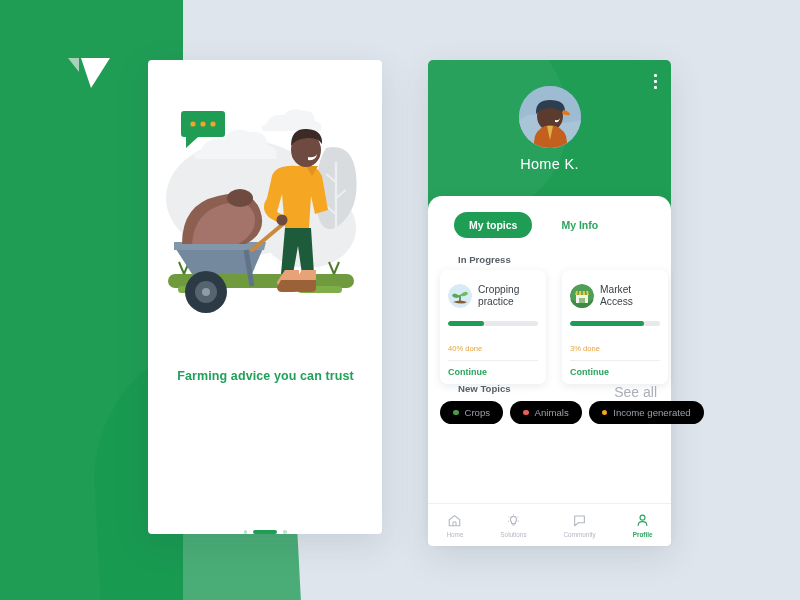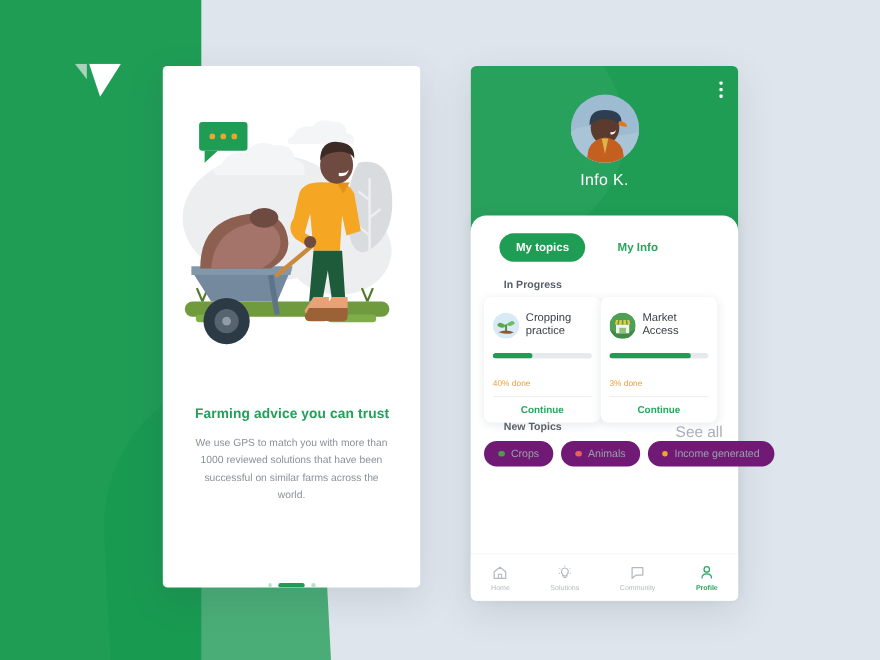--- a/index.html
+++ b/index.html
@@ -85,39 +85,39 @@
   }
   .tab.active{background:#1f9d55;color:#fff;}
   .sec-title{
     position:absolute;left:14px;font-size:9.6px;color:#585f68;font-weight:bold;padding-left:16px;
   }
   #inprog-title{top:58px;}
   #newtop-title{top:187px;}
   .see-all{
     position:absolute;right:14px;top:188px;font-size:14px;color:#a9afb7;cursor:pointer;
   }
-  .cards{position:absolute;left:12px;top:74px;display:flex;gap:0;}
+  .cards{position:absolute;left:12px;top:74px;display:flex;gap:16px;}
   .card{
     width:106px;background:#fff;border-radius:7px;
     box-shadow:0 2px 9px rgba(40,60,80,.11);padding:8px 8px 0 8px;box-sizing:border-box;
   }
   .card-top{display:flex;align-items:center;gap:6px;height:36px;}
   .card-ico{width:24px;height:24px;border-radius:50%;flex:none;overflow:hidden;}
   .card-name{font-size:10.2px;line-height:12.5px;color:#3b4148;}
   .bar{height:5px;border-radius:3px;background:#e7e9ec;margin-top:7px;overflow:hidden;}
   .bar i{display:block;height:5px;border-radius:3px;background:#1f9d55;}
   .pct{font-size:7.6px;color:#e8a33d;margin-top:18px;}
   .divider{height:1px;background:#eceef0;margin-top:7px;}
   .cont{
-    text-align:center;font-size:9px;color:#2aa55e;padding:6px 0 7px;cursor:pointer;
+    font-size:9px;color:#2aa55e;padding:6px 0 7px;cursor:pointer;
     font-weight:bold;
   }
   .chips{position:absolute;left:12px;top:205px;display:flex;gap:7px;white-space:nowrap;}
   .chip{
-    display:flex;align-items:center;gap:6px;background:#701a75;border-radius:13px;
+    display:flex;align-items:center;gap:6px;background:#000000;border-radius:13px;
     padding:6px 13px;font-size:9.6px;color:#9aa0a8;cursor:pointer;
   }
   .chip b{width:5.5px;height:5.5px;border-radius:50%;display:block;}
   .navbar{
     position:absolute;left:0;bottom:0;width:243px;height:42px;background:#fff;
     border-top:1px solid #eef0f2;border-radius:0 0 5px 5px;
     display:flex;align-items:center;justify-content:space-around;
   }
   .nav-item{display:flex;flex-direction:column;align-items:center;gap:3px;cursor:pointer;}
   .nav-label{font-size:6.4px;color:#b3b9c0;}
@@ -191,21 +191,20 @@
       <path d="M133 202 h18 v8 q0 4-5 4 h-12 q-5 0-5-5 z" fill="#9a6236"></path>
       <path d="M150 202 h18 v8 q0 4-5 4 h-12 q-5 0-5-5 z" fill="#9a6236"></path>
 
       <ellipse cx="158" cy="72" rx="15" ry="17" fill="#6e4a40"></ellipse>
       <path d="M143 68 q0-18 16-17 q16 1 15 15 q-4-7-15-6 q-12 1-16 8z" fill="#3c2a24"></path>
       <path d="M160 79 q7 1 9-3 q-1 7-9 6z" fill="#fff"></path>
     </svg>
   </div>
 
   <div class="onb-title">Farming advice you can trust</div>
-  <div class="onb-body">We use GPS to match you with more than 1000 reviewed solutions that have been successful on similar farms across the world.</div>
 
   <div class="dots">
     <span class="dot"></span>
     <span class="dot active"></span>
     <span class="dot"></span>
   </div>
 
 </div>
 
 <div class="phone phone-right">
@@ -226,21 +225,21 @@
       <path d="M0 34 q14-10 24-2 q12 9 38 2 v28 H0z" fill="#a8c4d6"></path>
       <ellipse cx="31" cy="30" rx="13" ry="15" fill="#5a3b2e"></ellipse>
       <path d="M17 26 q0-12 14-12 q15 0 15 11 l-2 3 q-5-7-14-6 q-9 1-13 6z" fill="#2c3e50"></path>
       <path d="M44 24 q7 1 7 5 q-5 1-8-2z" fill="#e2761b"></path>
       <path d="M16 50 q4-10 15-11 q12 1 16 11 l2 12 H14z" fill="#c4601f"></path>
       <path d="M28 40 l3 14 l3-14z" fill="#e0b24a"></path>
       <path d="M36 34 q4 1 5-2 q-1 5-5 4z" fill="#fff"></path>
     </svg>
   </div>
 
-  <div class="uname">Info K.</div>
+  <div class="uname">Home K.</div>
 
   <div class="sheet">
 
     <div class="tabs">
       <div class="tab active">My topics</div>
       <div class="tab">My Info</div>
     </div>
 
     <div class="sec-title" id="inprog-title">In Progress</div>
 

